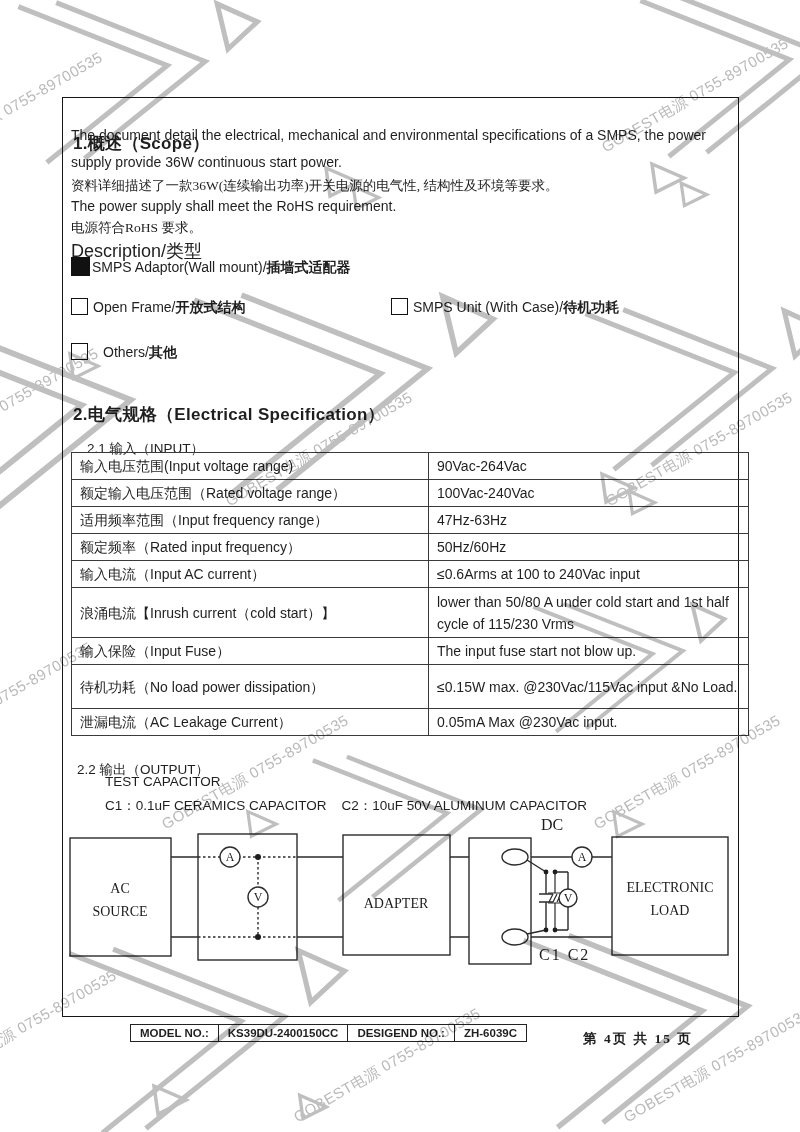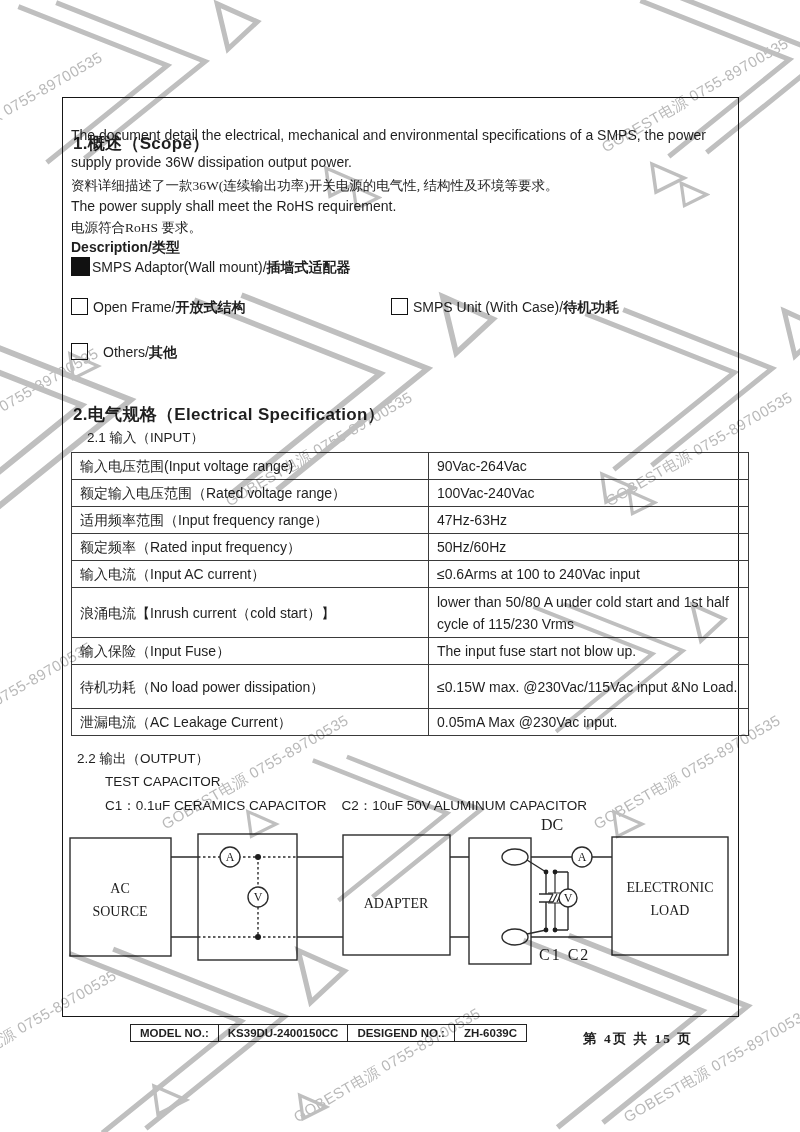--- a/index.html
+++ b/index.html
@@ -9,28 +9,28 @@
   .wm-layer{position:absolute;inset:0;z-index:5;pointer-events:none;mix-blend-mode:multiply;}
   .wm-text{position:absolute;white-space:nowrap;color:#b9b9b9;font-size:15px;letter-spacing:.5px;
            transform:rotate(-30deg);transform-origin:left bottom;font-family:"Liberation Sans",sans-serif;}
   .wm-logo,.wm-tri{position:absolute;stroke:#bfbfbf;fill:none;}
   
   .frame{position:absolute;left:62px;top:97px;width:675px;height:918px;border:1.5px solid #161616;z-index:1;}
   .abs{position:absolute;}
   .h1{font-size:17px;font-weight:bold;letter-spacing:.3px;margin-top:28px;}
   .tline{font-size:14px;white-space:nowrap;}
   .cn-serif{font-family:"Liberation Serif","DejaVu Serif",serif;font-size:13.5px;}
-  .desc{font-size:14px;font-weight:bold;}
+  .desc{font-size:18px;font-weight:normal;}
   .opt{font-size:14px;white-space:nowrap;}
   .cb{display:inline-block;width:15px;height:15px;border:1.7px solid #111;vertical-align:-3px;margin-right:5px;background:#fff;}
   .cb.filled{background:#111;border-color:#111;width:17px;height:17px;vertical-align:-4px;margin-right:2px;}
   .cb.gap{margin-right:15px;}
   .opt .cn{font-weight:bold;}
   .h2{font-size:17px;font-weight:bold;letter-spacing:.3px;}
-  .sub{font-size:13.5px;}
+  .sub{font-size:13.5px;margin-top:11px;}
   
   table.spec{border-collapse:collapse;table-layout:fixed;width:659px;}
   table.spec td{border:1px solid #3a3a3a;font-size:14px;line-height:22px;vertical-align:middle;padding:2px 8px;}
   td.param{width:340px;}
   td.value{width:303px;padding-right:16px;}
   
   .tm{font-size:13.5px;}
   .capnote{font-size:13.5px;white-space:pre-wrap;}
   .diagram{position:absolute;left:2px;top:718px;}
   .diagram text{font-family:"Liberation Serif","DejaVu Serif",serif;fill:#1d1d1d;}
@@ -134,21 +134,21 @@
     <svg class="wm-tri" style="left:296px;top:1092px" width="34" height="30" viewBox="0 0 40 36" stroke-width="4">
         <polygon points="4,4 36,18 8,32"></polygon>
       </svg>
   </div>
 
   <div class="frame">
 
     <div class="abs h1" style="left:10px;top:6px">1.概述（Scope）</div>
 
     <div class="abs tline" style="left:8px;top:29px">The document detail the electrical, mechanical and environmental specifications of a SMPS, the power</div>
-    <div class="abs tline" style="left:8px;top:56px">supply provide 36W dissipation output power.</div>
+    <div class="abs tline" style="left:8px;top:56px">supply provide 36W continuous start power.</div>
     <div class="abs tline cn-serif" style="left:8px;top:79px">资料详细描述了一款36W(连续输出功率)开关电源的电气性, 结构性及环境等要求。</div>
     <div class="abs tline" style="left:8px;top:100px">The power supply shall meet the RoHS requirement.</div>
     <div class="abs tline cn-serif" style="left:8px;top:121px">电源符合RoHS 要求。</div>
 
     <div class="abs desc" style="left:8px;top:141px">Description/类型</div>
 
     <div class="abs opt" style="left:8px;top:159px">
       <span class="cb filled"></span><span>SMPS Adaptor(Wall mount)/</span><span class="cn">插墙式适配器</span>
     </div>
     <div class="abs opt" style="left:8px;top:200px">

